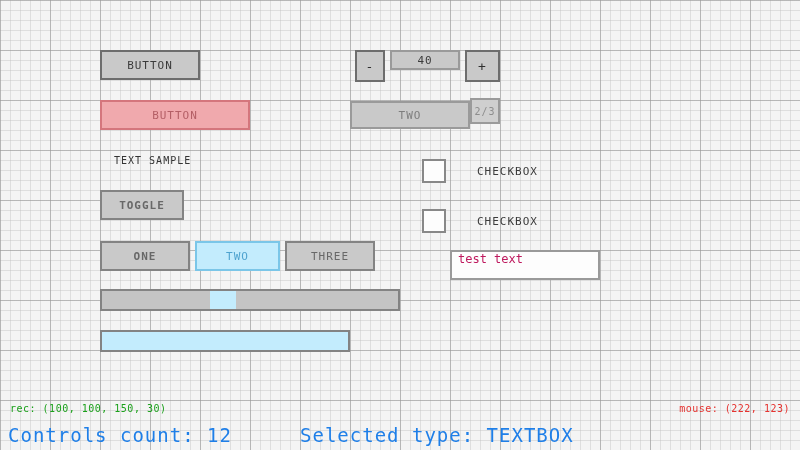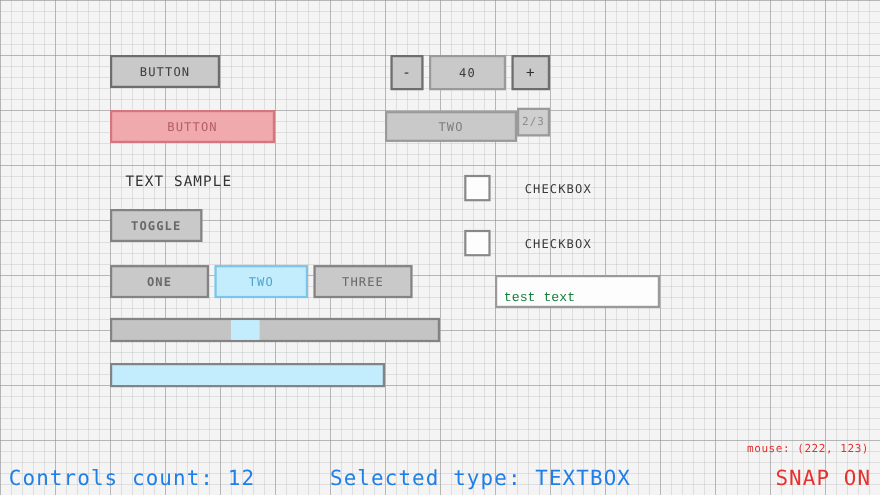--- a/index.html
+++ b/index.html
@@ -25,45 +25,44 @@
   .btn{
     background:#c9c9c9;border:2px solid #838383;
     display:flex;align-items:center;justify-content:center;
     color:#686868;font-size:11px;letter-spacing:1px;
   }
   .btn.dark{color:#3b3b3b;border-color:#6d6d6d;}
   .btn.focus{background:#f0a9ad;border-color:#d4767d;color:#b45f66;}
   .btn.sel{background:#c3ecfd;border-color:#7bc6e8;color:#4ea3cf;}
 
   .label{
-    display:flex;align-items:center;
-    color:#333;font-size:13px;letter-spacing:1px;
+    display:flex;
+    color:#333;font-size:10px;letter-spacing:1px;
   }
 
   .spinbox-val{background:#c9c9c9;border:2px solid #9a9a9a;color:#3b3b3b;}
   .spin-btn{background:#c9c9c9;border:2px solid #6d6d6d;color:#2f2f2f;font-size:13px;}
 
   .dropdown{background:#c9c9c9;border:2px solid #9a9a9a;color:#7d7d7d;}
   .dropdown-count{background:#cfcfcf;border:2px solid #9a9a9a;color:#8d8d8d;font-size:10px;}
 
   .checkbox-wrap{display:flex;align-items:center;gap:28px;}
   .checkbox-box{
     width:24px;height:24px;background:#fdfdfd;border:2px solid #888;
     box-sizing:border-box;flex:0 0 auto;
   }
   .checkbox-label{
     margin-left:3px;color:#3b3b3b;font-size:11px;letter-spacing:1px;
     white-space:nowrap;
   }
 
   .textbox{
-    background:#fdfdfd;border:2px solid #9a9a9a;color:#15803d;
-    display:flex;align-items:flex-end;padding-left:6px;font-size:12px;
+    background:#fdfdfd;border:2px solid #9a9a9a;color:#be185d;
+    display:flex;align-items:flex-start;padding-left:6px;font-size:12px;
     letter-spacing:0px;
-    font-family:Liberation Mono, monospace;
   }
 
   .slider{background:#c4c4c4;border:2px solid #838383;position:absolute;}
   .slider-handle{position:absolute;background:#c3ecfd;}
 
   .progress{background:#c3ecfd;border:2px solid #838383;}
 
   
   .hud{position:absolute;white-space:nowrap;}
   .hud-small{font-size:10px;letter-spacing:0.5px;}
@@ -105,21 +104,21 @@
 
   <div class="ctl slider" style="left:100px;top:289px;width:300px;height:22px;">
     <div class="slider-handle" style="left:108px;top:0px;width:26px;height:18px;"></div>
   </div>
 
   <div class="ctl progress" style="left:100px;top:330px;width:250px;height:22px;"></div>
 
   <div class="ctl btn spin-btn" style="left:355px;top:50px;width:30px;height:32px;">
     <span>-</span>
   </div>
-  <div class="ctl btn spinbox-val" style="left:390px;top:50px;width:70px;height:32px;">
+  <div class="ctl btn spinbox-val" style="left:390px;top:50px;width:70px;height:20px;">
     <span>40</span>
   </div>
   <div class="ctl btn spin-btn" style="left:465px;top:50px;width:35px;height:32px;">
     <span>+</span>
   </div>
 
   <div class="ctl btn dropdown" style="left:350px;top:101px;width:120px;height:28px;">
     <span>TWO</span>
   </div>
   <div class="ctl btn dropdown-count" style="left:470px;top:98px;width:30px;height:26px;">
@@ -132,22 +131,22 @@
   </div>
   <div class="ctl checkbox-wrap" style="left:422px;top:208px;width:160px;height:26px;">
     <div class="checkbox-box"></div>
     <span class="checkbox-label">CHECKBOX</span>
   </div>
 
   <div class="ctl textbox" style="left:450px;top:250px;width:150px;height:30px;">
     <span>test text</span>
   </div>
 
+  <div class="hud hud-small green" style="left:10px;top:403px;">rec: (100, 100, 150, 30)</div>
 
   <div class="hud hud-small red" style="right:10px;top:403px;">mouse: (222, 123)</div>
 
   <div class="hud hud-big blue" style="left:8px;top:424px;">Controls count: 12</div>
 
   <div class="hud hud-big blue" style="left:300px;top:424px;">Selected type: TEXTBOX</div>
 
-  <div class="hud hud-big red" style="right:8px;top:424px;">SNAP ON</div>
 
 </div>
 
 </body></html>

